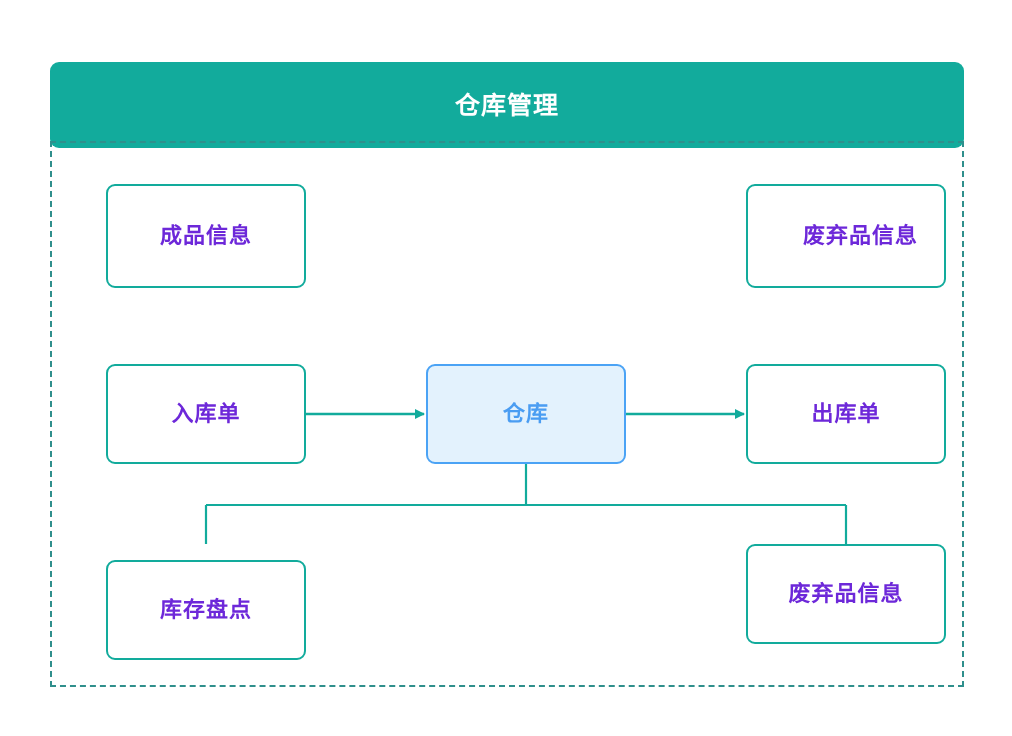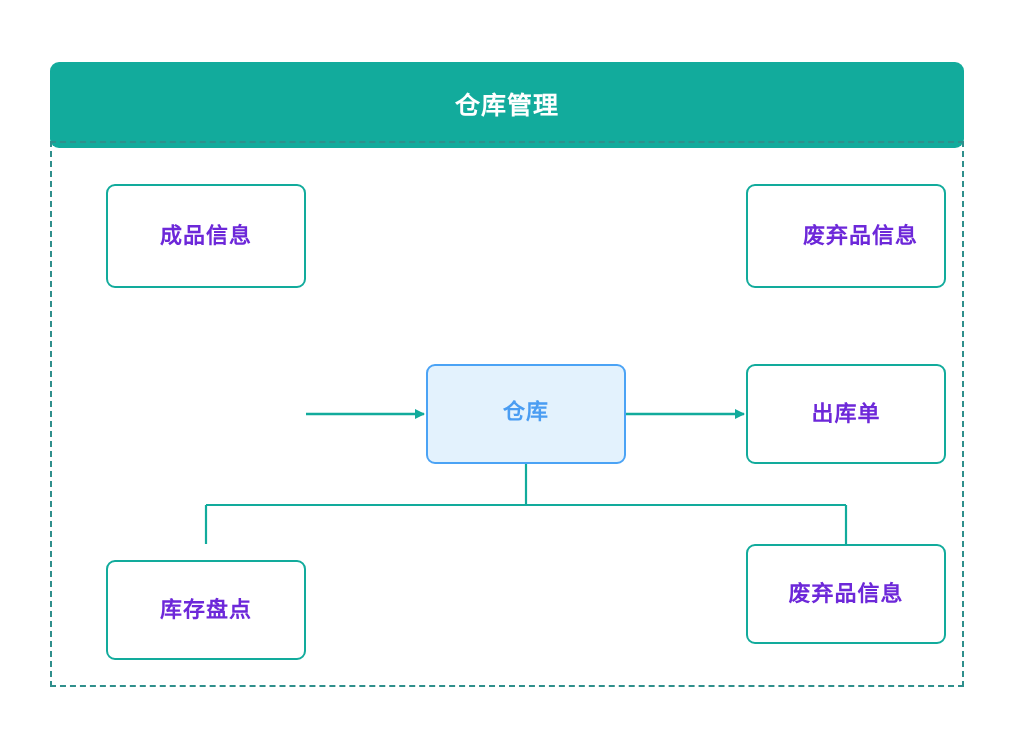--- a/index.html
+++ b/index.html
@@ -86,21 +86,20 @@
     letter-spacing: 1px;
     user-select: none;
     white-space: nowrap;
   }
   .node.highlight {
     background: #e3f2fd;
     border-color: #4ba3f5;
   }
   .node.highlight .node-label {
     color: #4a9df2;
-    font-family: Liberation Mono, monospace;
   }
 
   
   .n-chengpin   { left:106px; top:184px; width:200px; height:104px; }
   .n-yuanliao   { left:426px; top:184px; width:200px; height:104px; }
   .n-feiqi      { left:746px; top:184px; width:200px; height:104px;padding-left:29px; }
 
   .n-ruku       { left:106px; top:364px; width:200px; height:100px; }
   .n-cangku     { left:426px; top:364px; width:200px; height:100px; }
   .n-chuku      { left:746px; top:364px; width:200px; height:100px; }
@@ -135,20 +134,23 @@
 
   <div class="node n-chengpin">
     <span class="node-label">成品信息</span>
   </div>
 
 
   <div class="node n-feiqi">
     <span class="node-label">废弃品信息</span>
   </div>
 
+  <div class="node n-ruku">
+    <span class="node-label">入库单</span>
+  </div>
 
   <div class="node n-cangku highlight">
     <span class="node-label">仓库</span>
   </div>
 
   <div class="node n-chuku">
     <span class="node-label">出库单</span>
   </div>
 
   <div class="node n-pandian">

